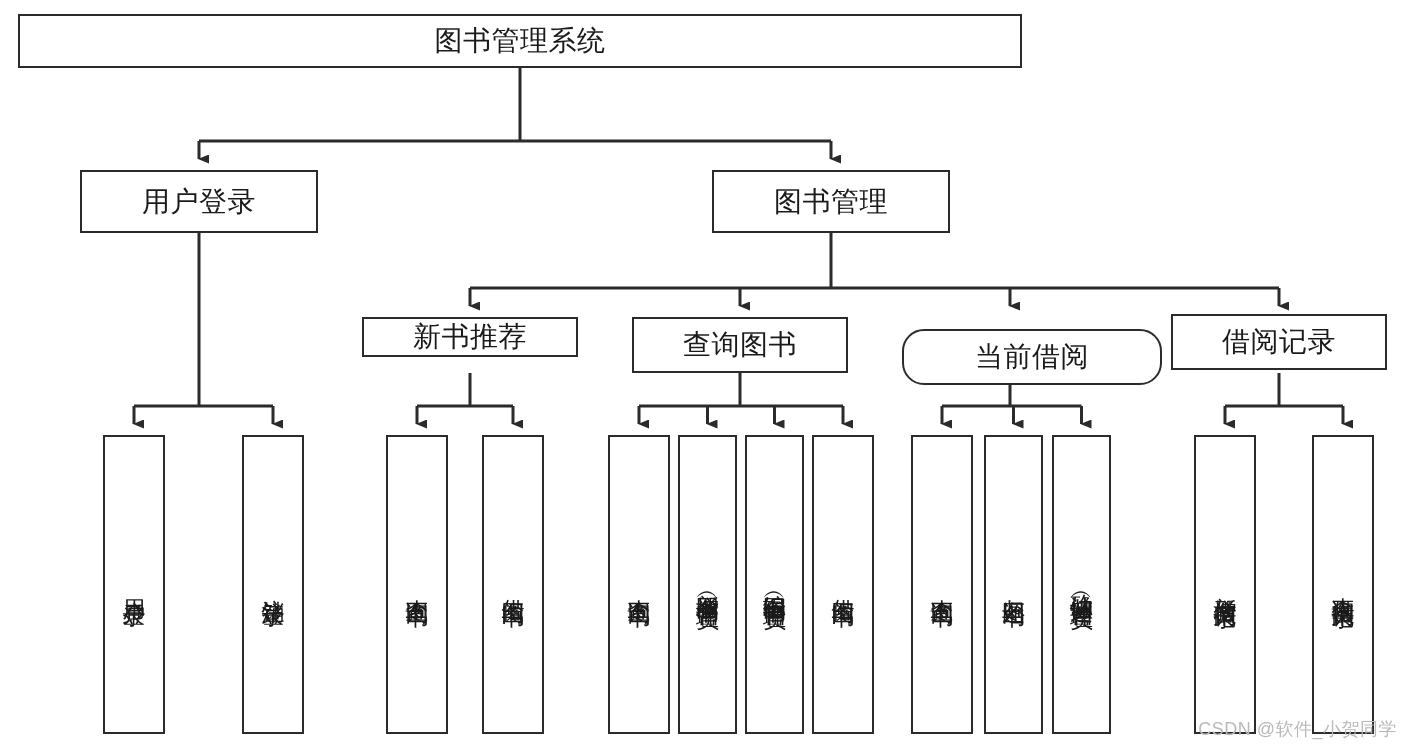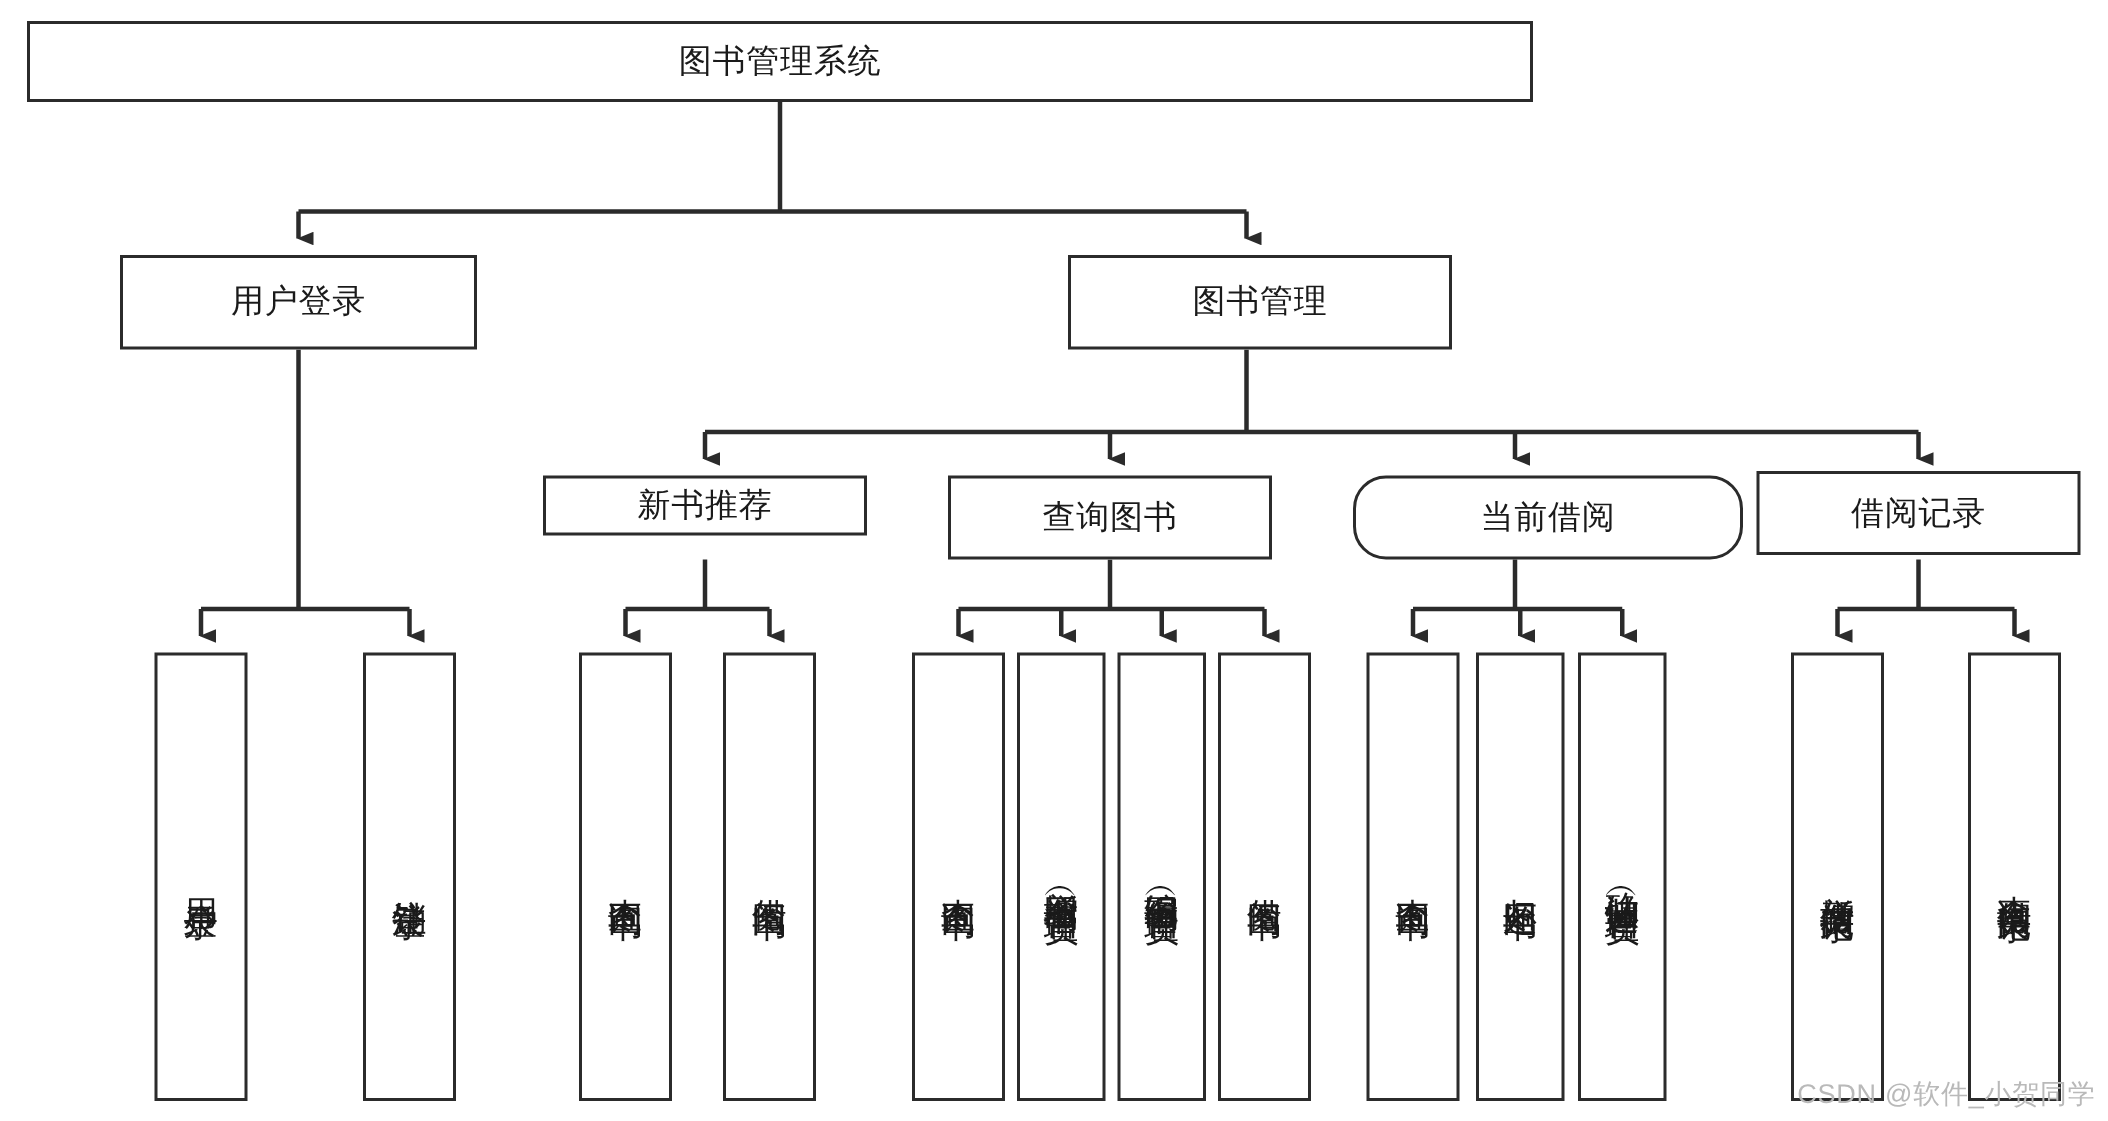--- a/index.html
+++ b/index.html
@@ -30,21 +30,21 @@
     box-sizing: border-box;
     border: 2px solid #2b2b2b;
     background: #ffffff;
     color: #1a1a1a;
     display: flex;
     align-items: center;
     justify-content: center;
     text-align: center;
   }
   .node.horiz {
-    font-size: 22px;
+    font-size: 28px;
     letter-spacing: 0.5px;
     line-height: 1.2;
     text-align: right;
   }
   .node.vert {
     writing-mode: vertical-rl;
     text-orientation: upright;
     font-size: 23px;
     line-height: 1.25;
     letter-spacing: 2px;
@@ -114,30 +114,30 @@
       </g>
   </svg>
 
   <div id="nodes">
       <div class="node horiz" style="left: 18px; top: 14px; width: 1004px; height: 54px;">
         <span class="htext">图书管理系统</span>
       </div>
       <div class="node horiz" style="left: 80px; top: 170px; width: 238px; height: 63px;">
         <span class="htext">用户登录</span>
       </div>
-      <div class="node horiz" style="left: 712px; top: 170px; width: 256px; height: 63px;">
+      <div class="node horiz" style="left: 712px; top: 170px; width: 238px; height: 63px;">
         <span class="htext">图书管理</span>
       </div>
       <div class="node horiz" style="left: 362px; top: 317px; width: 216px; height: 40px;">
         <span class="htext">新书推荐</span>
       </div>
       <div class="node horiz" style="left: 632px; top: 317px; width: 216px; height: 56px;">
         <span class="htext">查询图书</span>
       </div>
-      <div class="node horiz" style="left: 902px; top: 317px; width: 260px; height: 56px; border-radius: 22px;">
+      <div class="node horiz" style="left: 902px; top: 329px; width: 260px; height: 56px; border-radius: 22px;">
         <span class="htext">当前借阅</span>
       </div>
       <div class="node horiz" style="left: 1171px; top: 314px; width: 216px; height: 56px;">
         <span class="htext">借阅记录</span>
       </div>
       <div class="node vert" style="left: 103px; top: 435px; width: 62px; height: 299px;">
         <span class="vtext">用户登录</span>
       </div>
       <div class="node vert" style="left: 242px; top: 435px; width: 62px; height: 299px;">
         <span class="vtext">注销登录</span>

